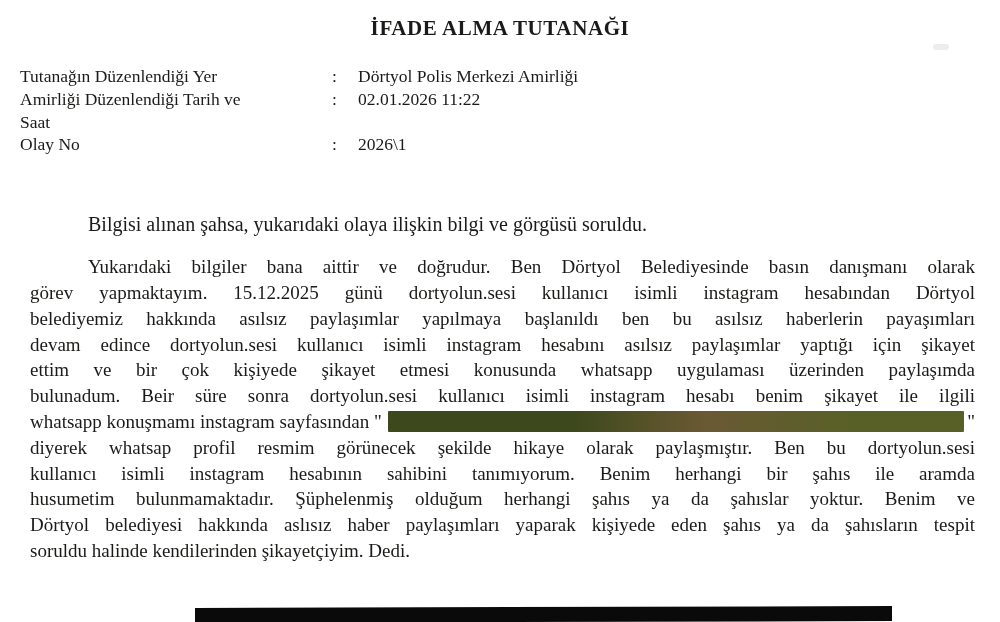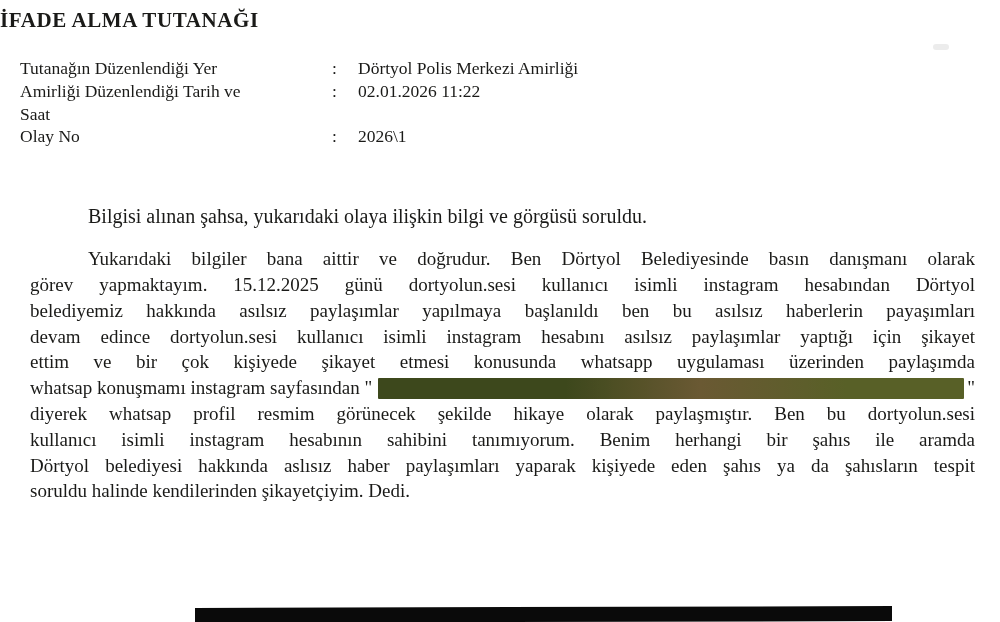--- a/index.html
+++ b/index.html
@@ -8,21 +8,22 @@
     background: #ffffff;
     font-family: "Liberation Serif", "DejaVu Serif", serif;
     color: #1d1d1b;
   }
   .page {
     position: relative; width: 1000px; height: 622px;
     filter: blur(0.22px) contrast(1.03);
   }
   
   .doc-title {
-    padding-top: 8px;
+    padding-top: 16px;
+    text-align: center;
     font-size: 21px; font-weight: bold; letter-spacing: 0.6px;
   }
   
   .hdr { margin: 24px 25px 0 20px; font-size: 17.5px; }
   .hdr-row { display: flex; align-items: flex-start; line-height: 22.8px; }
   .hdr-label { flex: 0 0 312px; }
   .hdr-colon { flex: 0 0 26px; text-align: left; }
   .hdr-value { flex: 1 1 auto; }
   
   .content { margin: 0 25px 0 30px; }
@@ -99,29 +100,31 @@
 
   <div class="content">
     <div class="intro-line">Bilgisi alınan şahsa, yukarıdaki olaya ilişkin bilgi ve görgüsü soruldu.</div>
 
     <div class="statement">
       <div class="st-line first">Yukarıdaki bilgiler bana aittir ve doğrudur. Ben Dörtyol Belediyesinde basın danışmanı olarak</div>
       <div class="st-line">görev yapmaktayım. 15.12.2025 günü dortyolun.sesi kullanıcı isimli instagram hesabından Dörtyol</div>
       <div class="st-line">belediyemiz hakkında asılsız paylaşımlar yapılmaya başlanıldı ben bu asılsız haberlerin payaşımları</div>
       <div class="st-line">devam edince dortyolun.sesi kullanıcı isimli instagram hesabını asılsız paylaşımlar yaptığı için şikayet</div>
       <div class="st-line">ettim ve bir çok kişiyede şikayet etmesi konusunda whatsapp uygulaması üzerinden paylaşımda</div>
+      <div class="st-line">bulunadum. Beir süre sonra dortyolun.sesi kullanıcı isimli instagram hesabı benim şikayet ile ilgili</div>
 
       <div class="redacted-flex">
-        <span class="redacted-prefix">whatsap konuşmamı instagram sayfasından "</span>
+        <span class="redacted-prefix">whatsapp konuşmamı instagram sayfasından "</span>
         <span class="redaction-bar" style="background: linear-gradient(90deg, rgb(63, 74, 31) 0%, rgb(63, 74, 31) 32%, rgb(107, 90, 53) 55%, rgb(89, 97, 42) 80%, rgb(89, 97, 42) 100%);"></span>
         <span class="redacted-suffix">"</span>
       </div>
 
       <div class="st-line">diyerek whatsap profil resmim görünecek şekilde hikaye olarak paylaşmıştır.  Ben bu dortyolun.sesi</div>
       <div class="st-line">kullanıcı isimli instagram hesabının sahibini tanımıyorum. Benim herhangi bir şahıs ile aramda</div>
+      <div class="st-line">husumetim bulunmamaktadır. Şüphelenmiş olduğum herhangi şahıs ya da şahıslar yoktur. Benim ve</div>
       <div class="st-line">Dörtyol belediyesi hakkında aslısız haber paylaşımları yaparak kişiyede eden şahıs ya da şahısların tespit</div>
       <div class="st-line last">soruldu halinde kendilerinden şikayetçiyim. Dedi.</div>
     </div>
 
   </div>
 
   <div class="bottom-redaction" style="background: rgb(13, 13, 13);"></div>
   <div class="speck"></div>
 
 </div>

